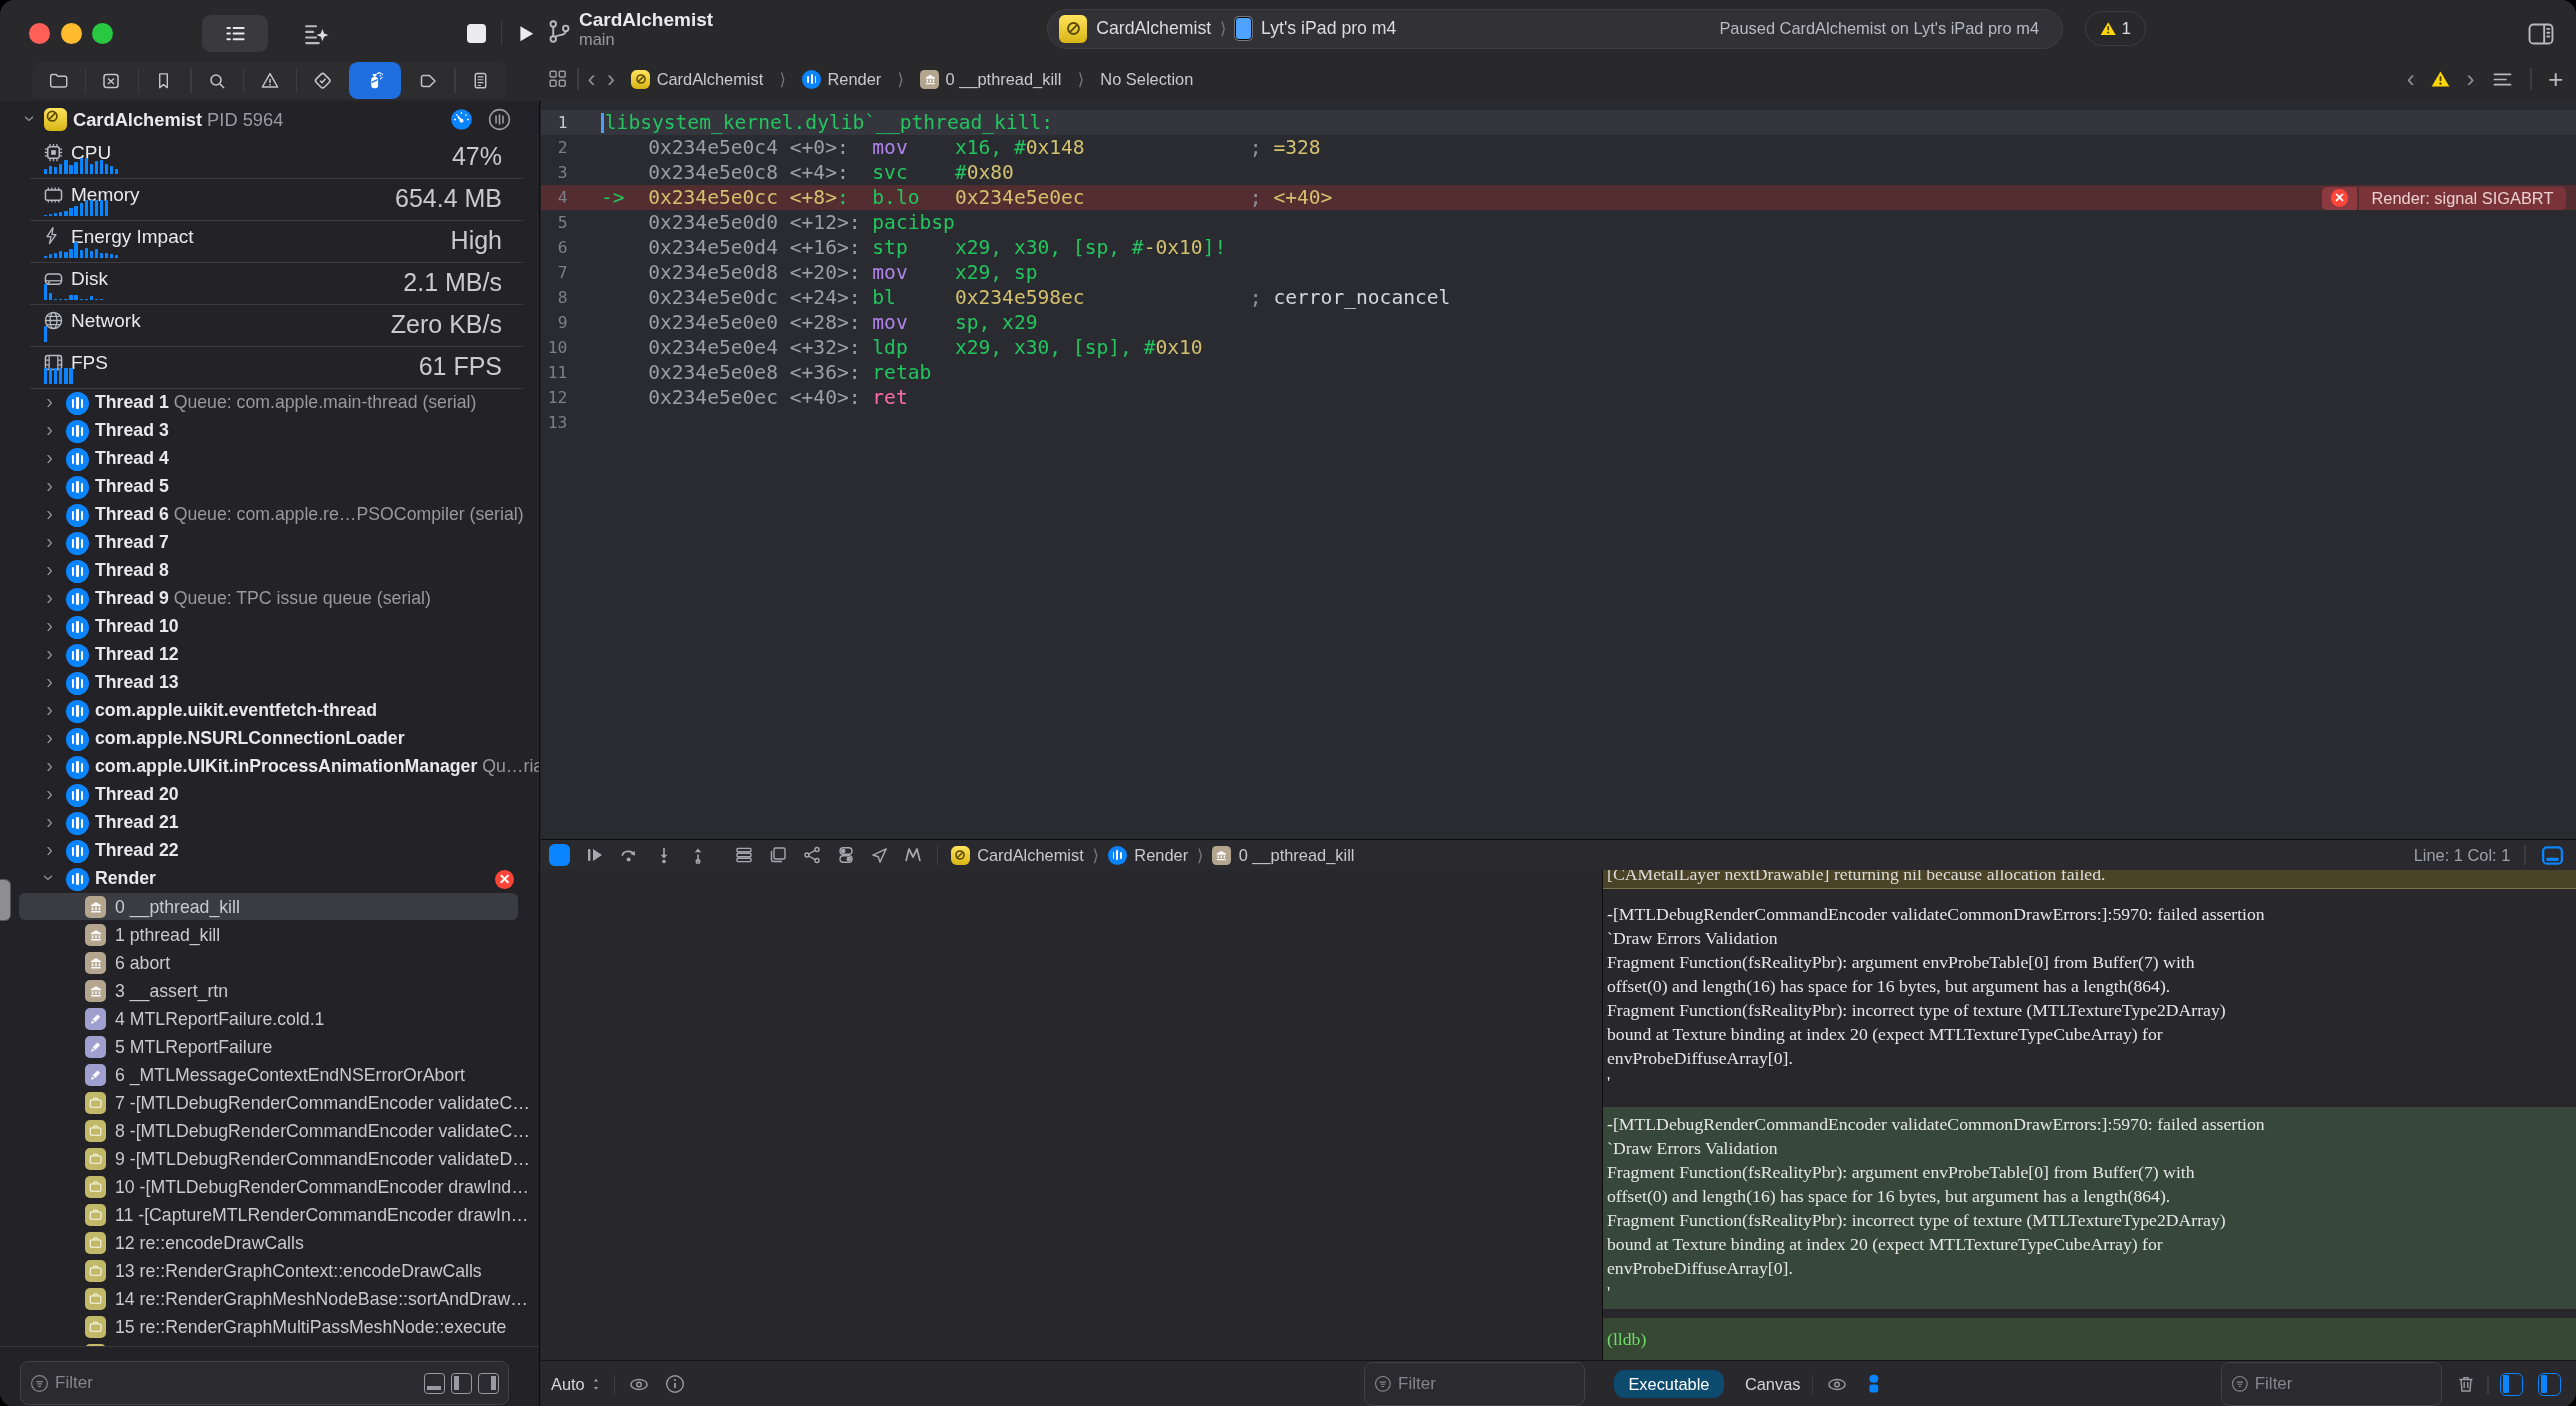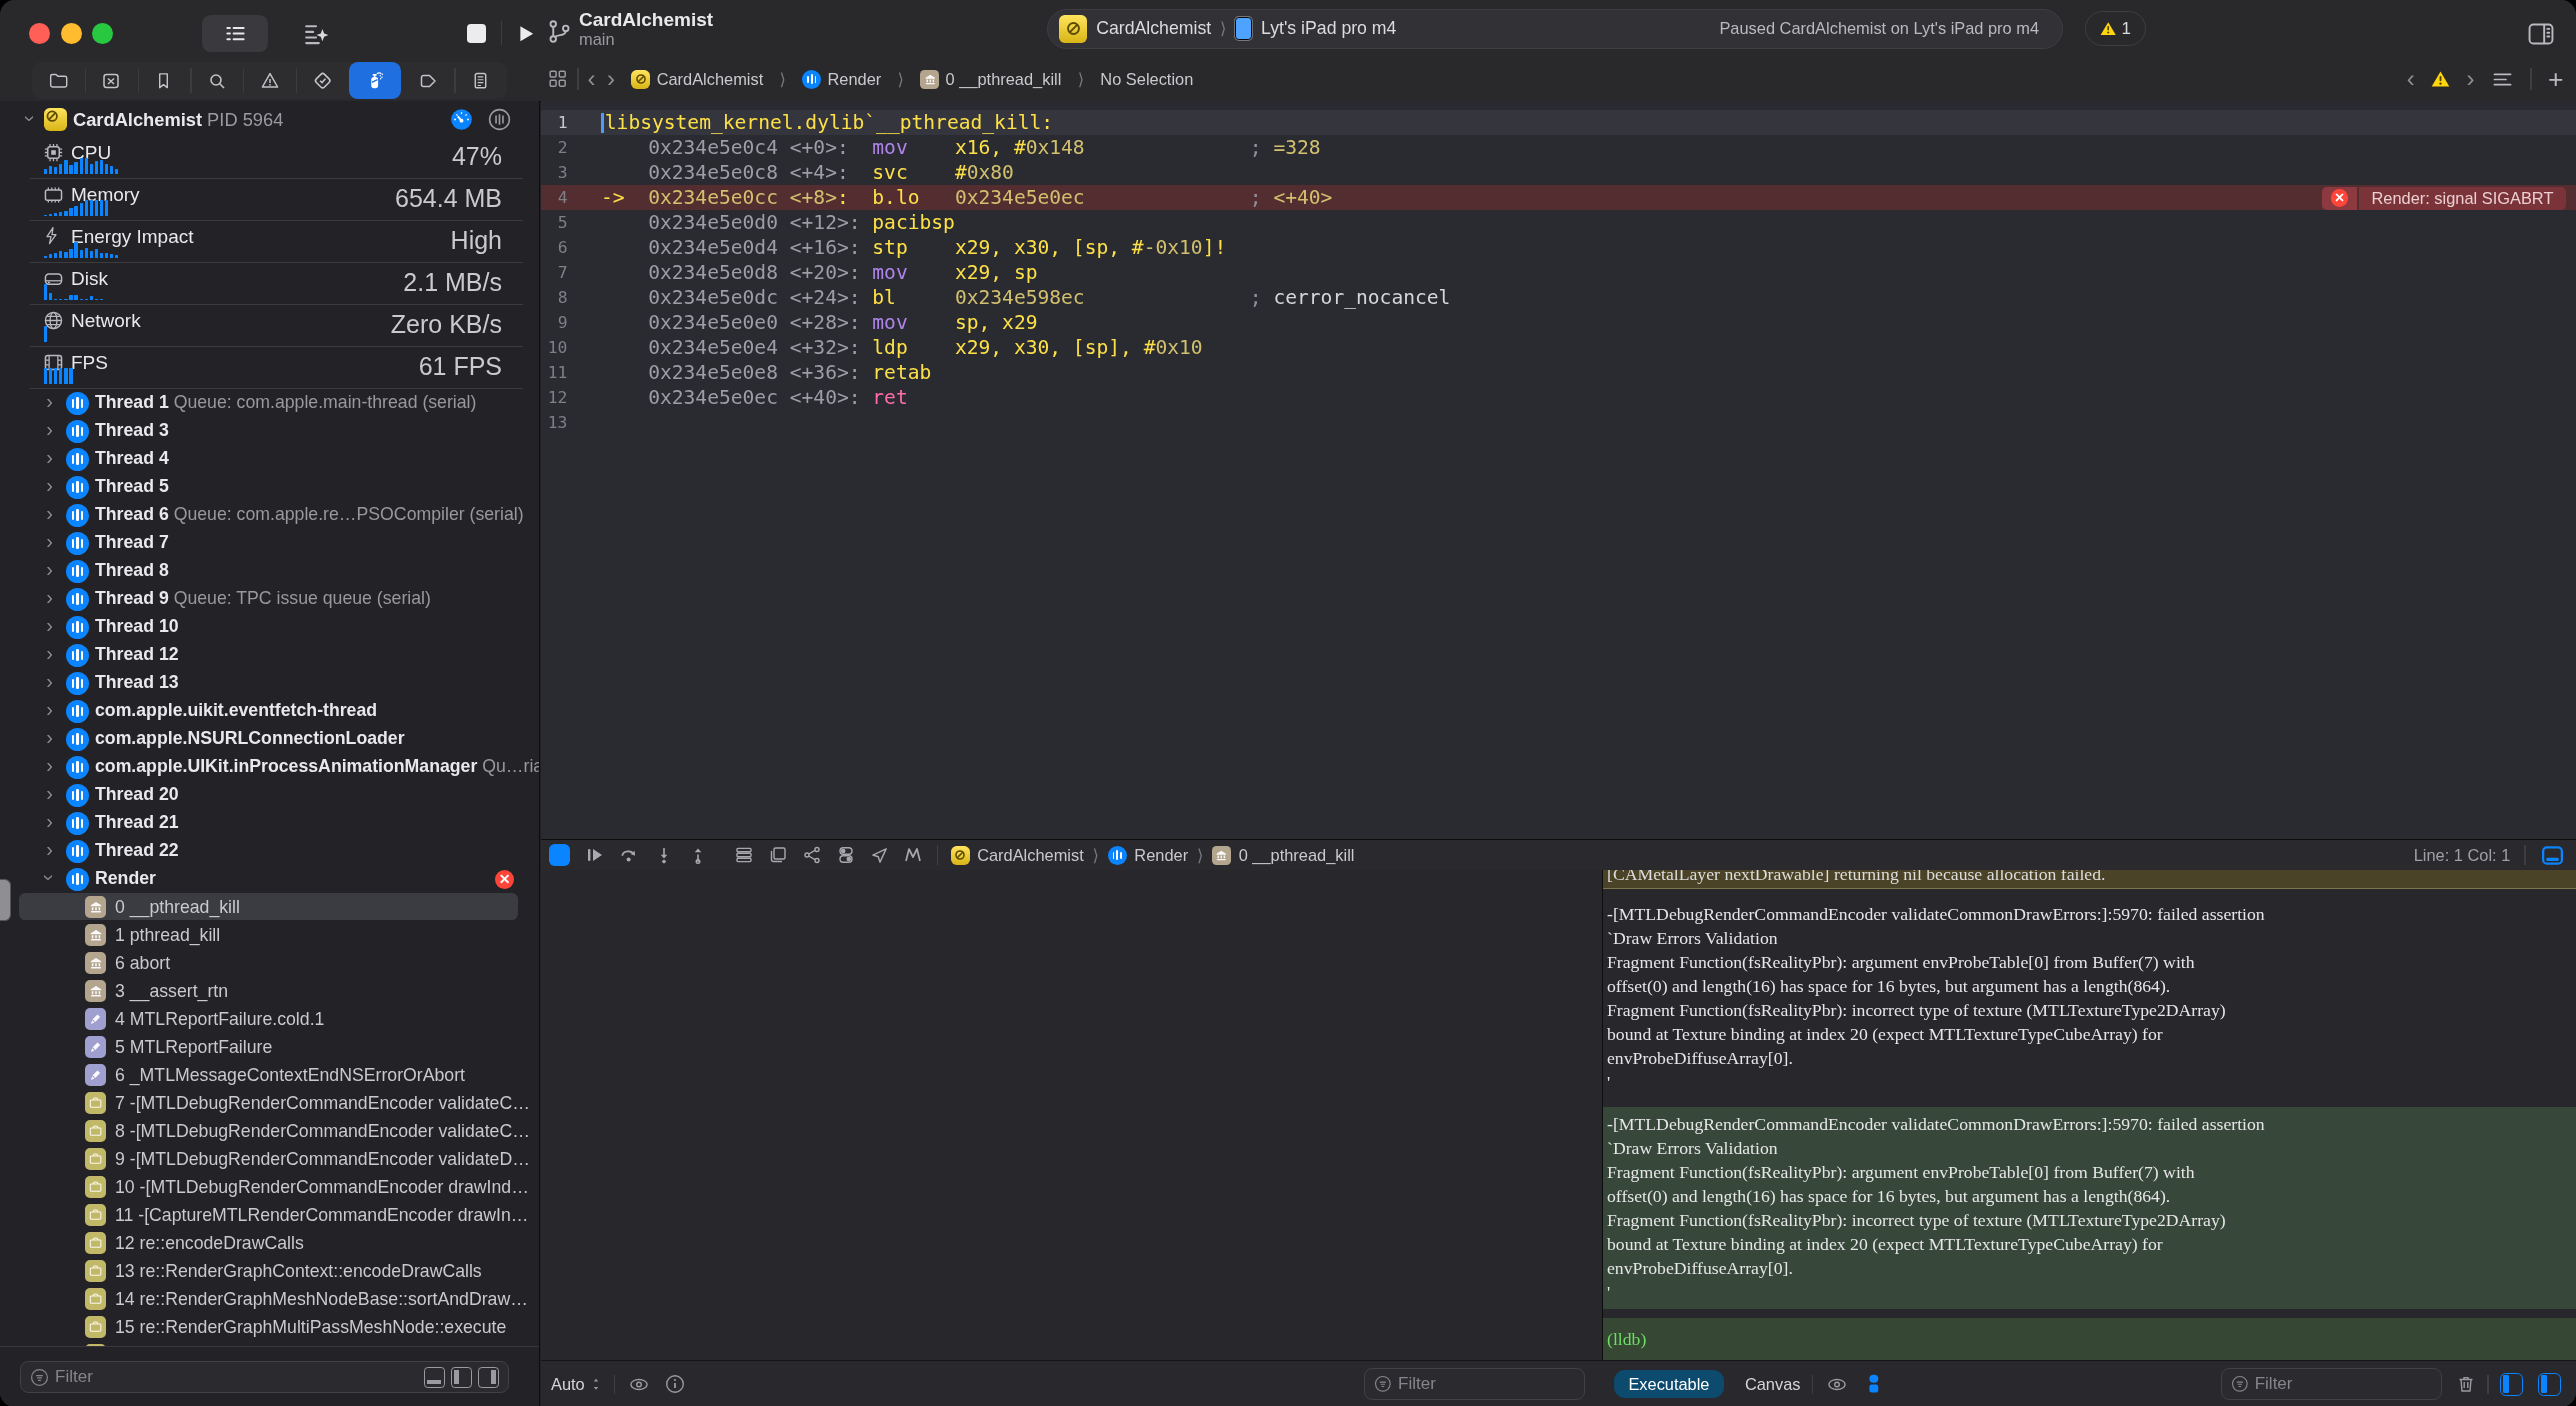--- a/index.html
+++ b/index.html
@@ -64,21 +64,21 @@
   .frow .fic{position:absolute;left:85px;top:3.2px;}
   .frow .flabel{position:absolute;left:115px;top:3.8px;white-space:nowrap;}
   .frow.sel::before{content:"";position:absolute;left:19px;right:21.4px;top:0;bottom:1.3px;background:#3b3b42;border-radius:6.3px;}
   .frow *{position:relative;}
   .fic{width:21.4px;height:21.4px;border-radius:5px;display:inline-flex;align-items:center;justify-content:center;flex:none;}
   .fic.sys{background:#b3a58e;}
   .fic.fw{background:#9f9fd0;}
   .fic.app{background:#c2b968;}
   #framehandle{position:absolute;left:0;width:10px;height:40px;background:#8e8e93;border-radius:0 6.3px 6.3px 0;border:1.3px solid #55555a;border-left:none;}
   #navfilterbar{position:absolute;left:0;right:0;bottom:0;height:60px;border-top:1.3px solid #37373b;background:#232327;}
-  .filterpill{position:absolute;height:32px;border-radius:8.2px;background:#2b2b2f;border:1.3px solid #414146;
+  .filterpill{position:absolute;height:44px;border-radius:8.2px;background:#2b2b2f;border:1.3px solid #414146;
               box-sizing:border-box;display:flex;align-items:center;padding:0 8.8px;gap:6.3px;}
   .filterpill .ph{font-size:17px;color:#85858b;}
   .sqic{width:19px;height:19px;border:1.3px solid #9a9aa0;border-radius:3.8px;position:relative;flex:none;}
   .sqic::after{content:"";position:absolute;background:#9a9aa0;}
   .sqic.b1::after{left:2.5px;right:2.5px;bottom:2.5px;height:3.8px;}
   .sqic.b2::after{left:2.5px;top:2.5px;bottom:2.5px;width:5px;}
   .sqic.b3::after{right:2.5px;top:2.5px;bottom:2.5px;width:5px;}
 
   
   #jumpbar{position:absolute;left:541px;top:58px;right:0;height:42px;display:flex;align-items:center;font-size:16.4px;color:#c9c9ce;}
@@ -86,21 +86,21 @@
   #jumpbar .sep{color:#77777d;margin:0 10px;}
   #editor{position:absolute;left:541px;top:101px;right:0;height:738px;background:#292b31;overflow:hidden;
           font-family:"DejaVu Sans Mono",monospace;}
   .cl{position:relative;height:25px;font-size:19.6px;line-height:25px;}
   .cl .ln{position:absolute;left:0;width:26.5px;text-align:right;color:#7f7f86;font-size:16.4px;}
   .cl .code{position:absolute;left:60px;white-space:pre;}
   .cl.cur{background:#34353d;}
   .cl.cur .ln{color:#c8c8cc;}
   .cl.pc{background:#542d30;}
   .caret{display:inline-block;width:2.5px;height:20px;background:#4f9cf8;vertical-align:-3.8px;margin-right:1.3px;}
-  .t-a{color:#9d9ea5;} .t-w{color:#fde047;margin-top:12px;} .t-k{color:#b084ea;} .t-r{color:#ff6bab;}
+  .t-a{color:#9d9ea5;} .t-w{color:#22c55e;margin-top:12px;} .t-k{color:#b084ea;} .t-r{color:#ff6bab;}
   .t-y{color:#d3c06e;} .t-c{color:#90909a;} .t-cw{color:#d6d6da;}
   #pcbadge{position:absolute;right:10px;top:1.9px;height:23px;display:flex;align-items:center;font-family:"Liberation Sans",sans-serif;}
   #pcbadge .icell{width:35px;height:23px;background:#8c3a40;border-radius:5px 0 0 5px;display:flex;align-items:center;justify-content:center;margin-right:1.9px;}
   #pcbadge .octo{width:17.7px;height:17.7px;background:#ff453a;border-radius:50%;color:#fff;font-size:12.6px;font-weight:bold;display:flex;align-items:center;justify-content:center;}
   #pcbadge .tcell{height:23px;background:#7a3439;border-radius:0 5px 5px 0;display:flex;align-items:center;padding:0 12.6px;font-size:16.4px;color:#eccfd1;}
   #ednav{position:absolute;right:12.6px;top:58px;height:42px;display:flex;align-items:center;gap:16.4px;}
   .histchev{font-size:24px;color:#8e8e93;line-height:1;}
 
   
   #debugbar{position:absolute;left:541px;top:839px;right:0;height:32px;background:#2a2a2e;

